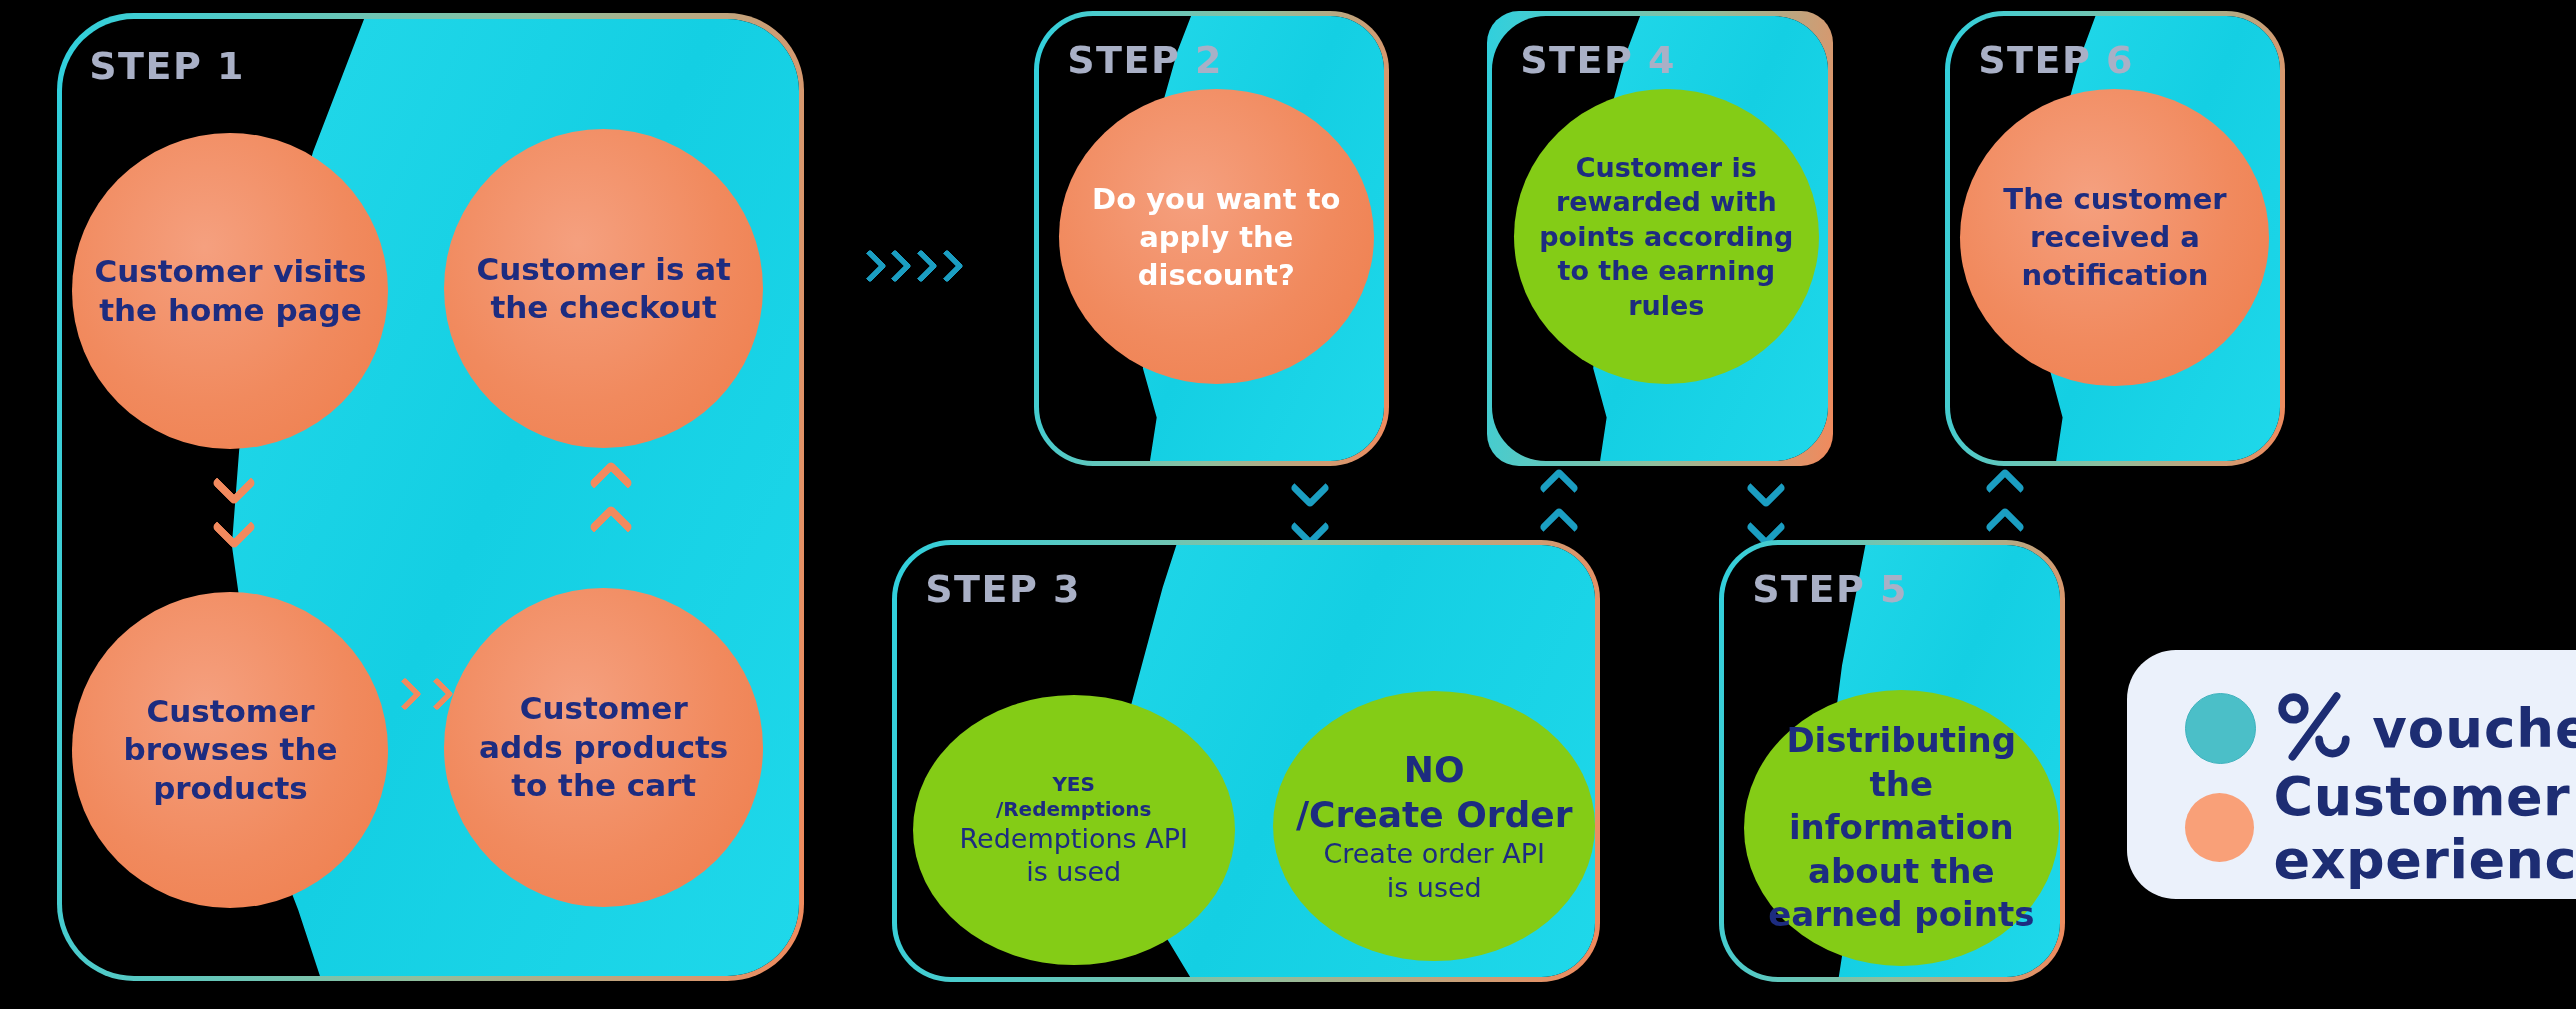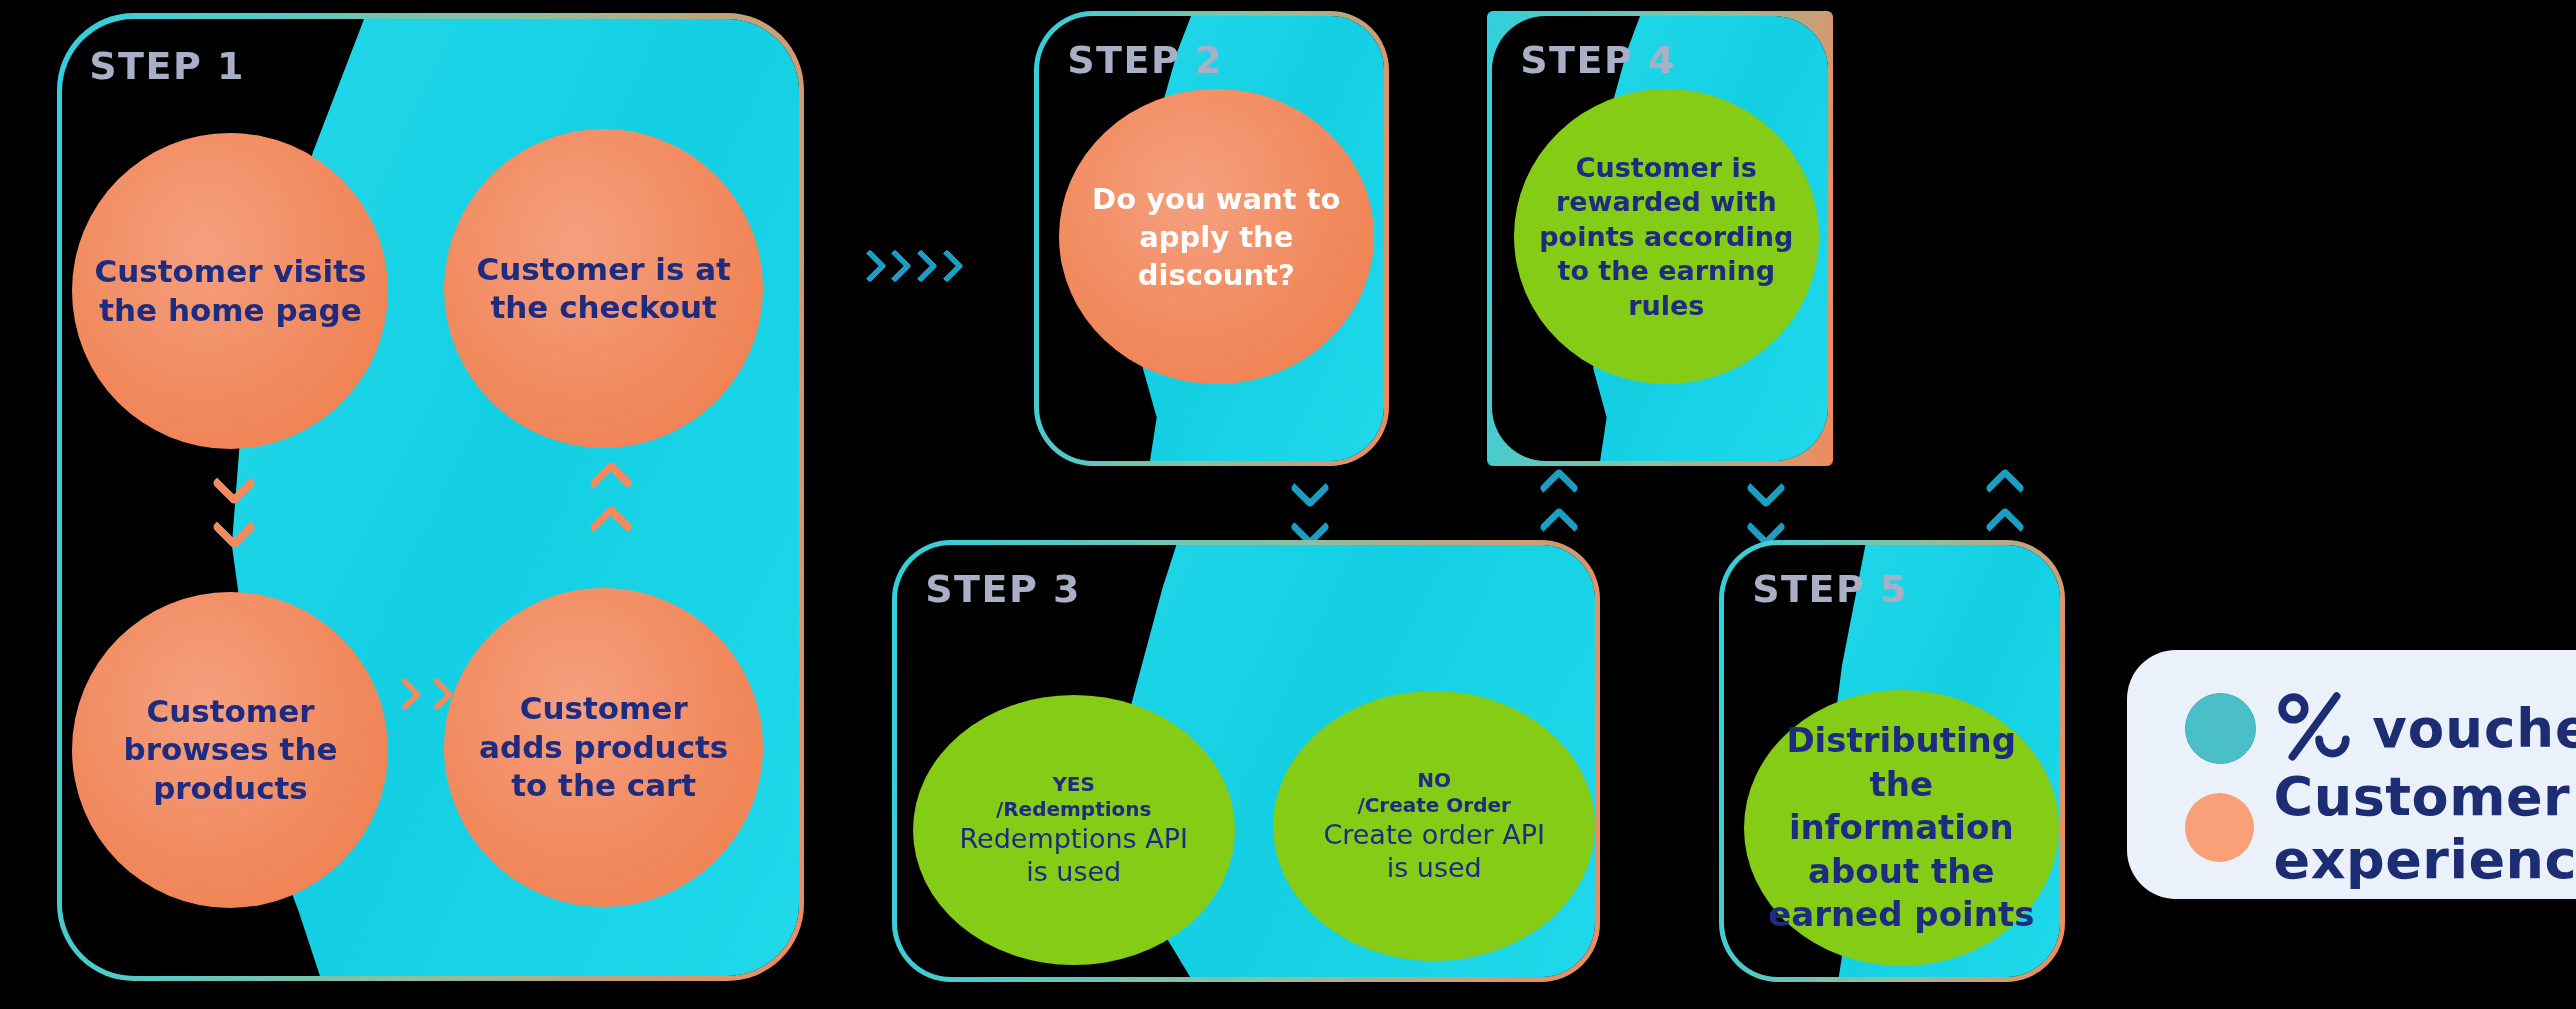--- a/index.html
+++ b/index.html
@@ -114,32 +114,32 @@
     <div class="panel-inner" style="border-radius:54px;">
       <div class="blob blob-3"></div>
       <div class="step-label" style="left:28px;top:21.6px;">STEP 3</div>
       <div class="bubble teal" style="left:15.5px;top:150px;width:322px;height:270px;">
         <div class="bubble-title" style="font-size:20px;">YES
 /Redemptions</div>
         <div class="bubble-body" style="font-size:27px;">Redemptions API
 is used</div>
       </div>
       <div class="bubble teal" style="left:376px;top:146px;width:322px;height:270px;">
-        <div class="bubble-title" style="font-size:20px;">NO
+        <div class="bubble-title" style="font-size:36px;">NO
 /Create Order</div>
         <div class="bubble-body" style="font-size:27px;">Create order API
 is used</div>
       </div>
     </div>
   </div>
 
   <span class="chev chev-m dir-up c-teal" style="left:1559px;top:488px;"></span>
   <span class="chev chev-m dir-up c-teal" style="left:1559px;top:527px;"></span>
 
-  <div class="panel" style="left:1487px;top:11.3px;width:346px;height:455px;border-radius:6px;">
+  <div class="panel" style="left:1487px;top:11.3px;width:346px;height:455px;border-radius:32px;">
     <div class="panel-inner" style="border-radius:54px;">
       <div class="blob blob-2"></div>
       <div class="step-label" style="left:28px;top:21.6px;">STEP 4</div>
       <div class="bubble teal" style="left:21.6px;top:73px;width:305px;height:295px;">
         <div class="bubble-text" style="font-size:27px;line-height:1.28;">Customer is
 rewarded with
 points according
 to the earning
 rules</div>
       </div>
@@ -158,20 +158,31 @@
 information
 about the
 earned points</div>
       </div>
     </div>
   </div>
 
   <span class="chev chev-m dir-up c-teal" style="left:2005px;top:488px;"></span>
   <span class="chev chev-m dir-up c-teal" style="left:2005px;top:527px;"></span>
 
+  <div class="panel" style="left:1945px;top:11.3px;width:340px;height:455px;border-radius:59px;">
+    <div class="panel-inner" style="border-radius:54px;">
+      <div class="blob blob-2"></div>
+      <div class="step-label" style="left:28px;top:21.6px;">STEP 6</div>
+      <div class="bubble orange" style="left:10.3px;top:73px;width:309px;height:297px;">
+        <div class="bubble-text" style="font-size:29px;line-height:1.3;">The customer
+received a
+notification</div>
+      </div>
+    </div>
+  </div>
 
   <div class="legend">
     <div class="legend-row" style="top:32px;">
       <span class="legend-dot dot-teal"></span>
       <span class="brand-symbol">
         <svg width="77" height="77" viewBox="0 0 150 150" fill="none">
           <circle cx="34" cy="36" r="22" stroke="#1d2d73" stroke-width="15"></circle>
           <path d="M118 12 L32 130" stroke="#1d2d73" stroke-width="15" stroke-linecap="round"></path>
           <path d="M84 96 a26 28 0 0 0 52 0" stroke="#1d2d73" stroke-width="15" stroke-linecap="round"></path>
         </svg>

